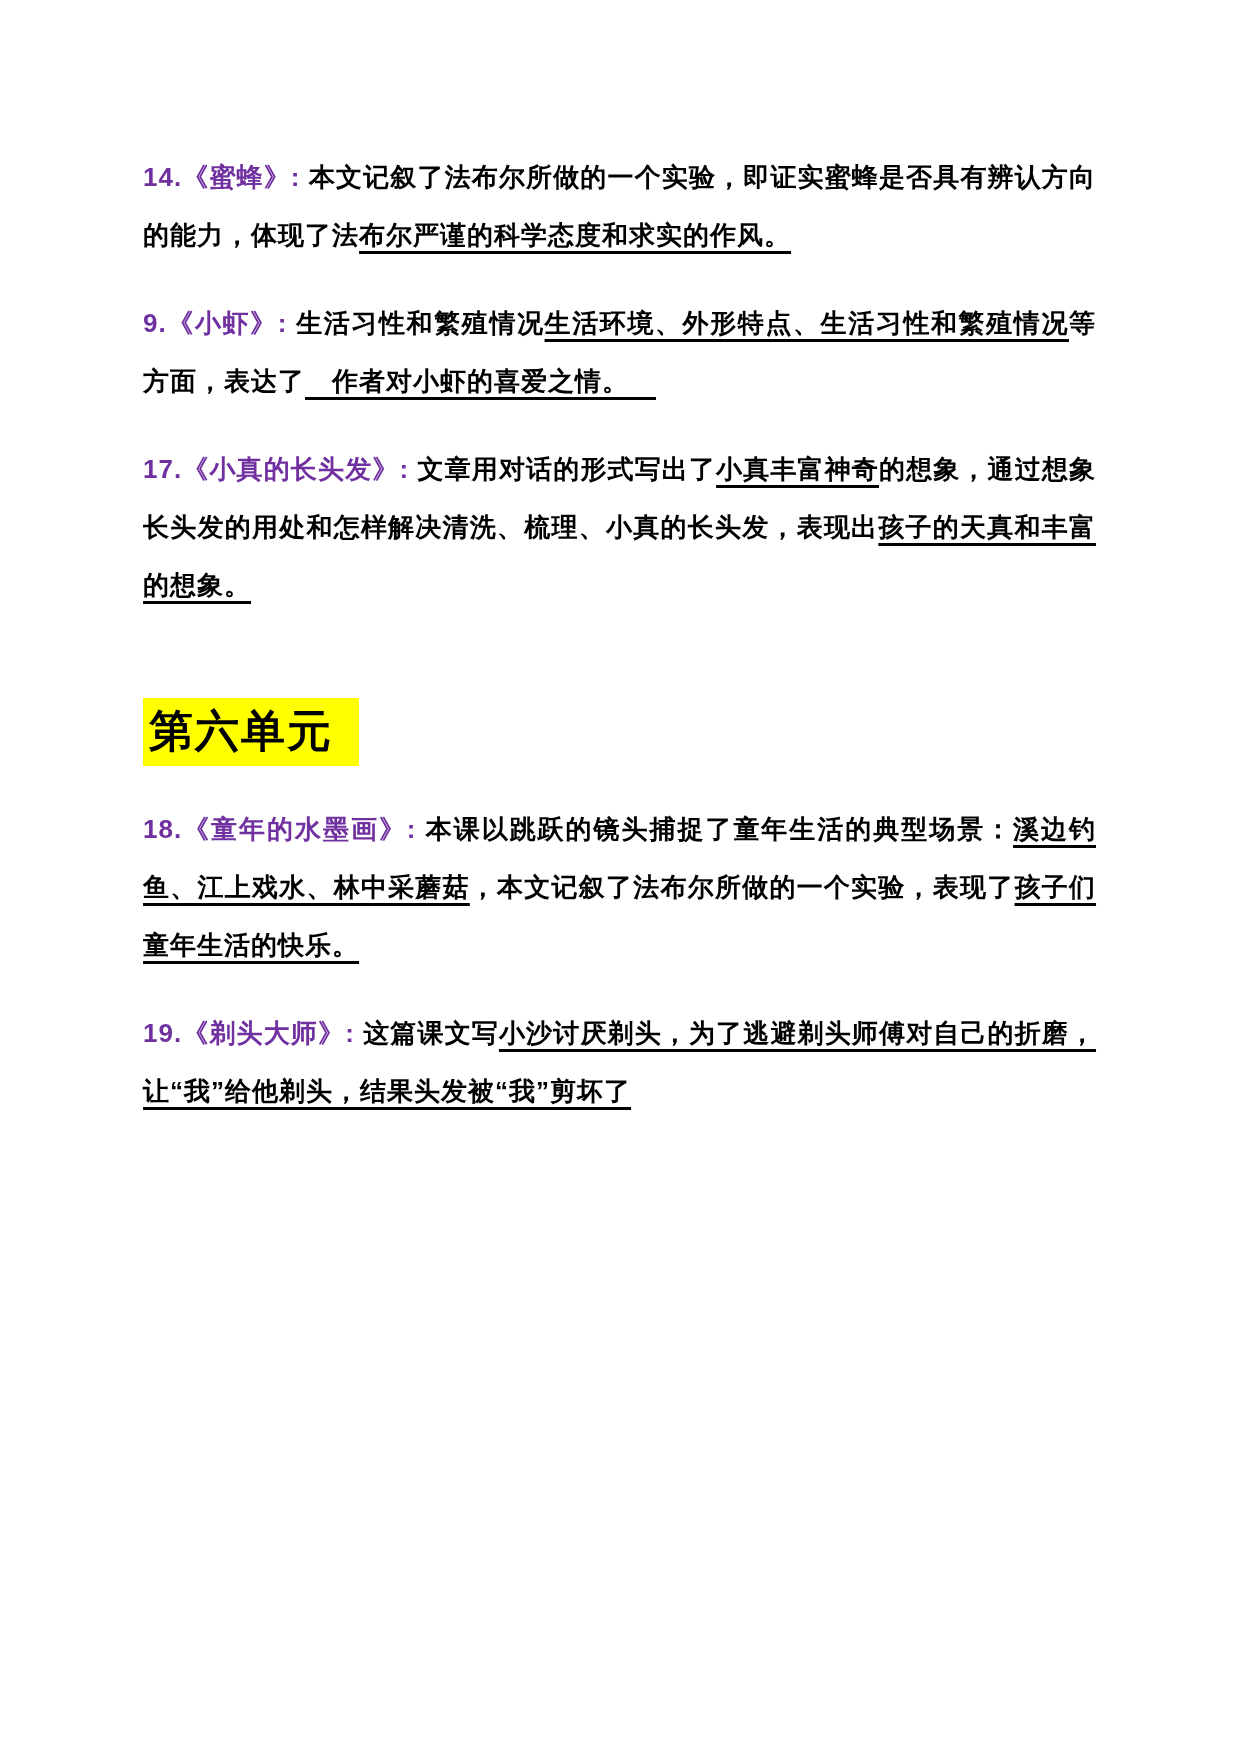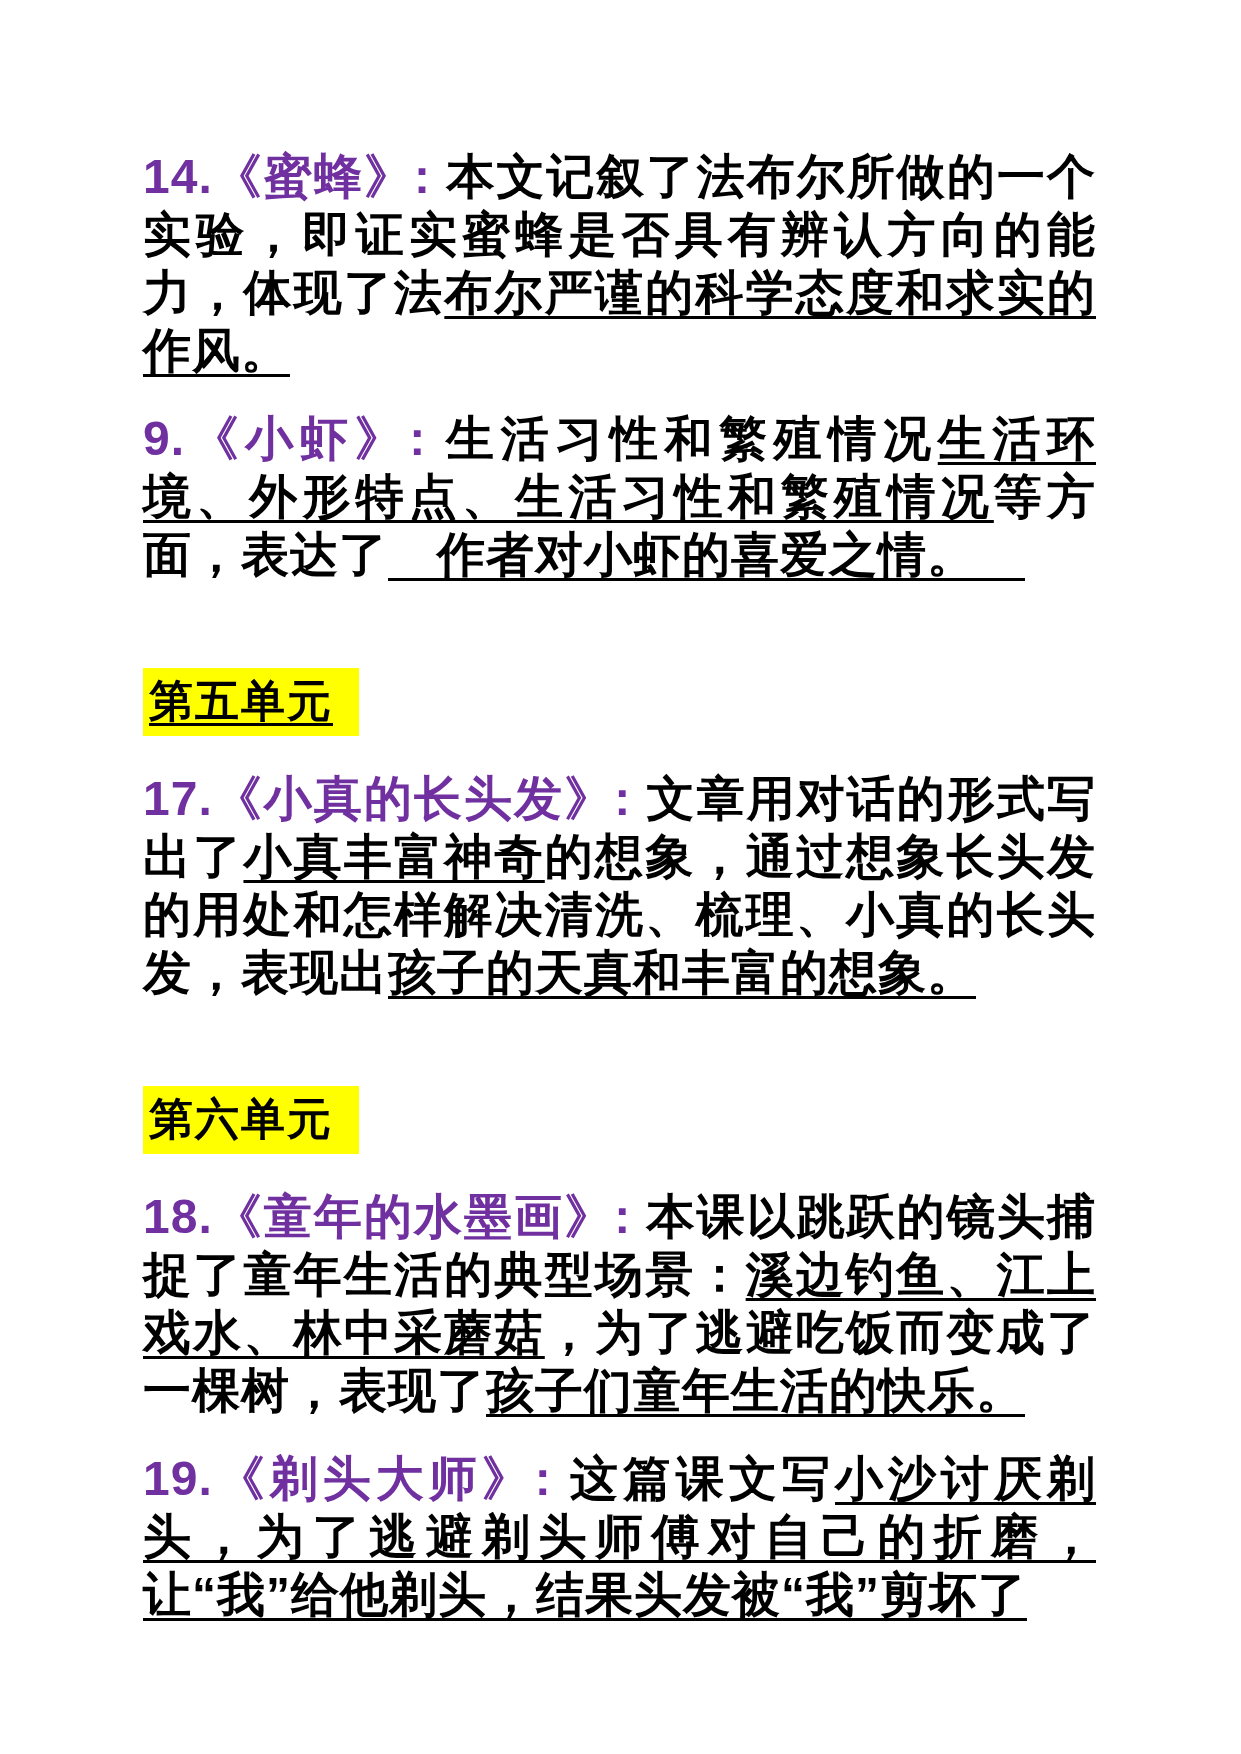--- a/index.html
+++ b/index.html
@@ -13,21 +13,21 @@
     height: 1754px;
     box-sizing: border-box;
     padding: 148px 145px 40px 143px;
     background: #ffffff;
     overflow: hidden;
     font-family: "Liberation Sans", "DejaVu Sans", sans-serif;
     font-weight: bold;
     color: #000000;
   }
   .item {
-    font-size: 48px;
+    font-size: 26px;
     line-height: 58px;
     text-align: justify;
     margin: 0 0 30px 0;
     letter-spacing: 1px;
   }
   .seg-purple { color: #7030A0; }
   .seg-u {
     text-decoration: underline;
     text-decoration-thickness: 3px;
     text-underline-offset: 7px;
@@ -51,19 +51,18 @@
     text-decoration-skip-ink: none;
   }
 </style>
 </head>
 <body>
 
 <div class="page">
   <div id="content">
       <p class="item"><span class="seg-purple">14.《蜜蜂》: </span><span class="">本文记叙了法布尔所做的一个实验，即证实蜜蜂是否具有辨认方向的能力，体现了法</span><span class="seg-u">布尔严谨的科学态度和求实的作风。</span></p>
       <p class="item"><span class="seg-purple">9.《小虾》: </span><span class="">生活习性和繁殖情况</span><span class="seg-u">生活环境、外形特点、生活习性和繁殖情况</span><span class="">等方面，表达了</span><span class="seg-u">　作者对小虾的喜爱之情。　</span></p>
-      <div class="unit-header with-underline"><span class="hl"><span class="hl-text">第五单元</span></span></div>
       <p class="item"><span class="seg-purple">17.《小真的长头发》: </span><span class="">文章用对话的形式写出了</span><span class="seg-u">小真丰富神奇</span><span class="">的想象，通过想象长头发的用处和怎样解决清洗、梳理、小真的长头发，表现出</span><span class="seg-u">孩子的天真和丰富的想象。</span></p>
       <div class="unit-header"><span class="hl"><span class="hl-text">第六单元</span></span></div>
-      <p class="item"><span class="seg-purple">18.《童年的水墨画》: </span><span class="">本课以跳跃的镜头捕捉了童年生活的典型场景：</span><span class="seg-u">溪边钓鱼、江上戏水、林中采蘑菇</span><span class="">，为了逃避吃饭而变成了一棵树，表现了</span><span class="seg-u">孩子们童年生活的快乐。</span></p>
+      <p class="item"><span class="seg-purple">18.《童年的水墨画》: </span><span class="">本课以跳跃的镜头捕捉了童年生活的典型场景：</span><span class="seg-u">溪边钓鱼、江上戏水、林中采蘑菇</span><span class="">，本文记叙了法布尔所做的一个实验，表现了</span><span class="seg-u">孩子们童年生活的快乐。</span></p>
       <p class="item"><span class="seg-purple">19.《剃头大师》: </span><span class="">这篇课文写</span><span class="seg-u">小沙讨厌剃头，为了逃避剃头师傅对自己的折磨，让“我”给他剃头，结果头发被“我”剪坏了</span></p>
     </div>
 </div>
 
 </body></html>

